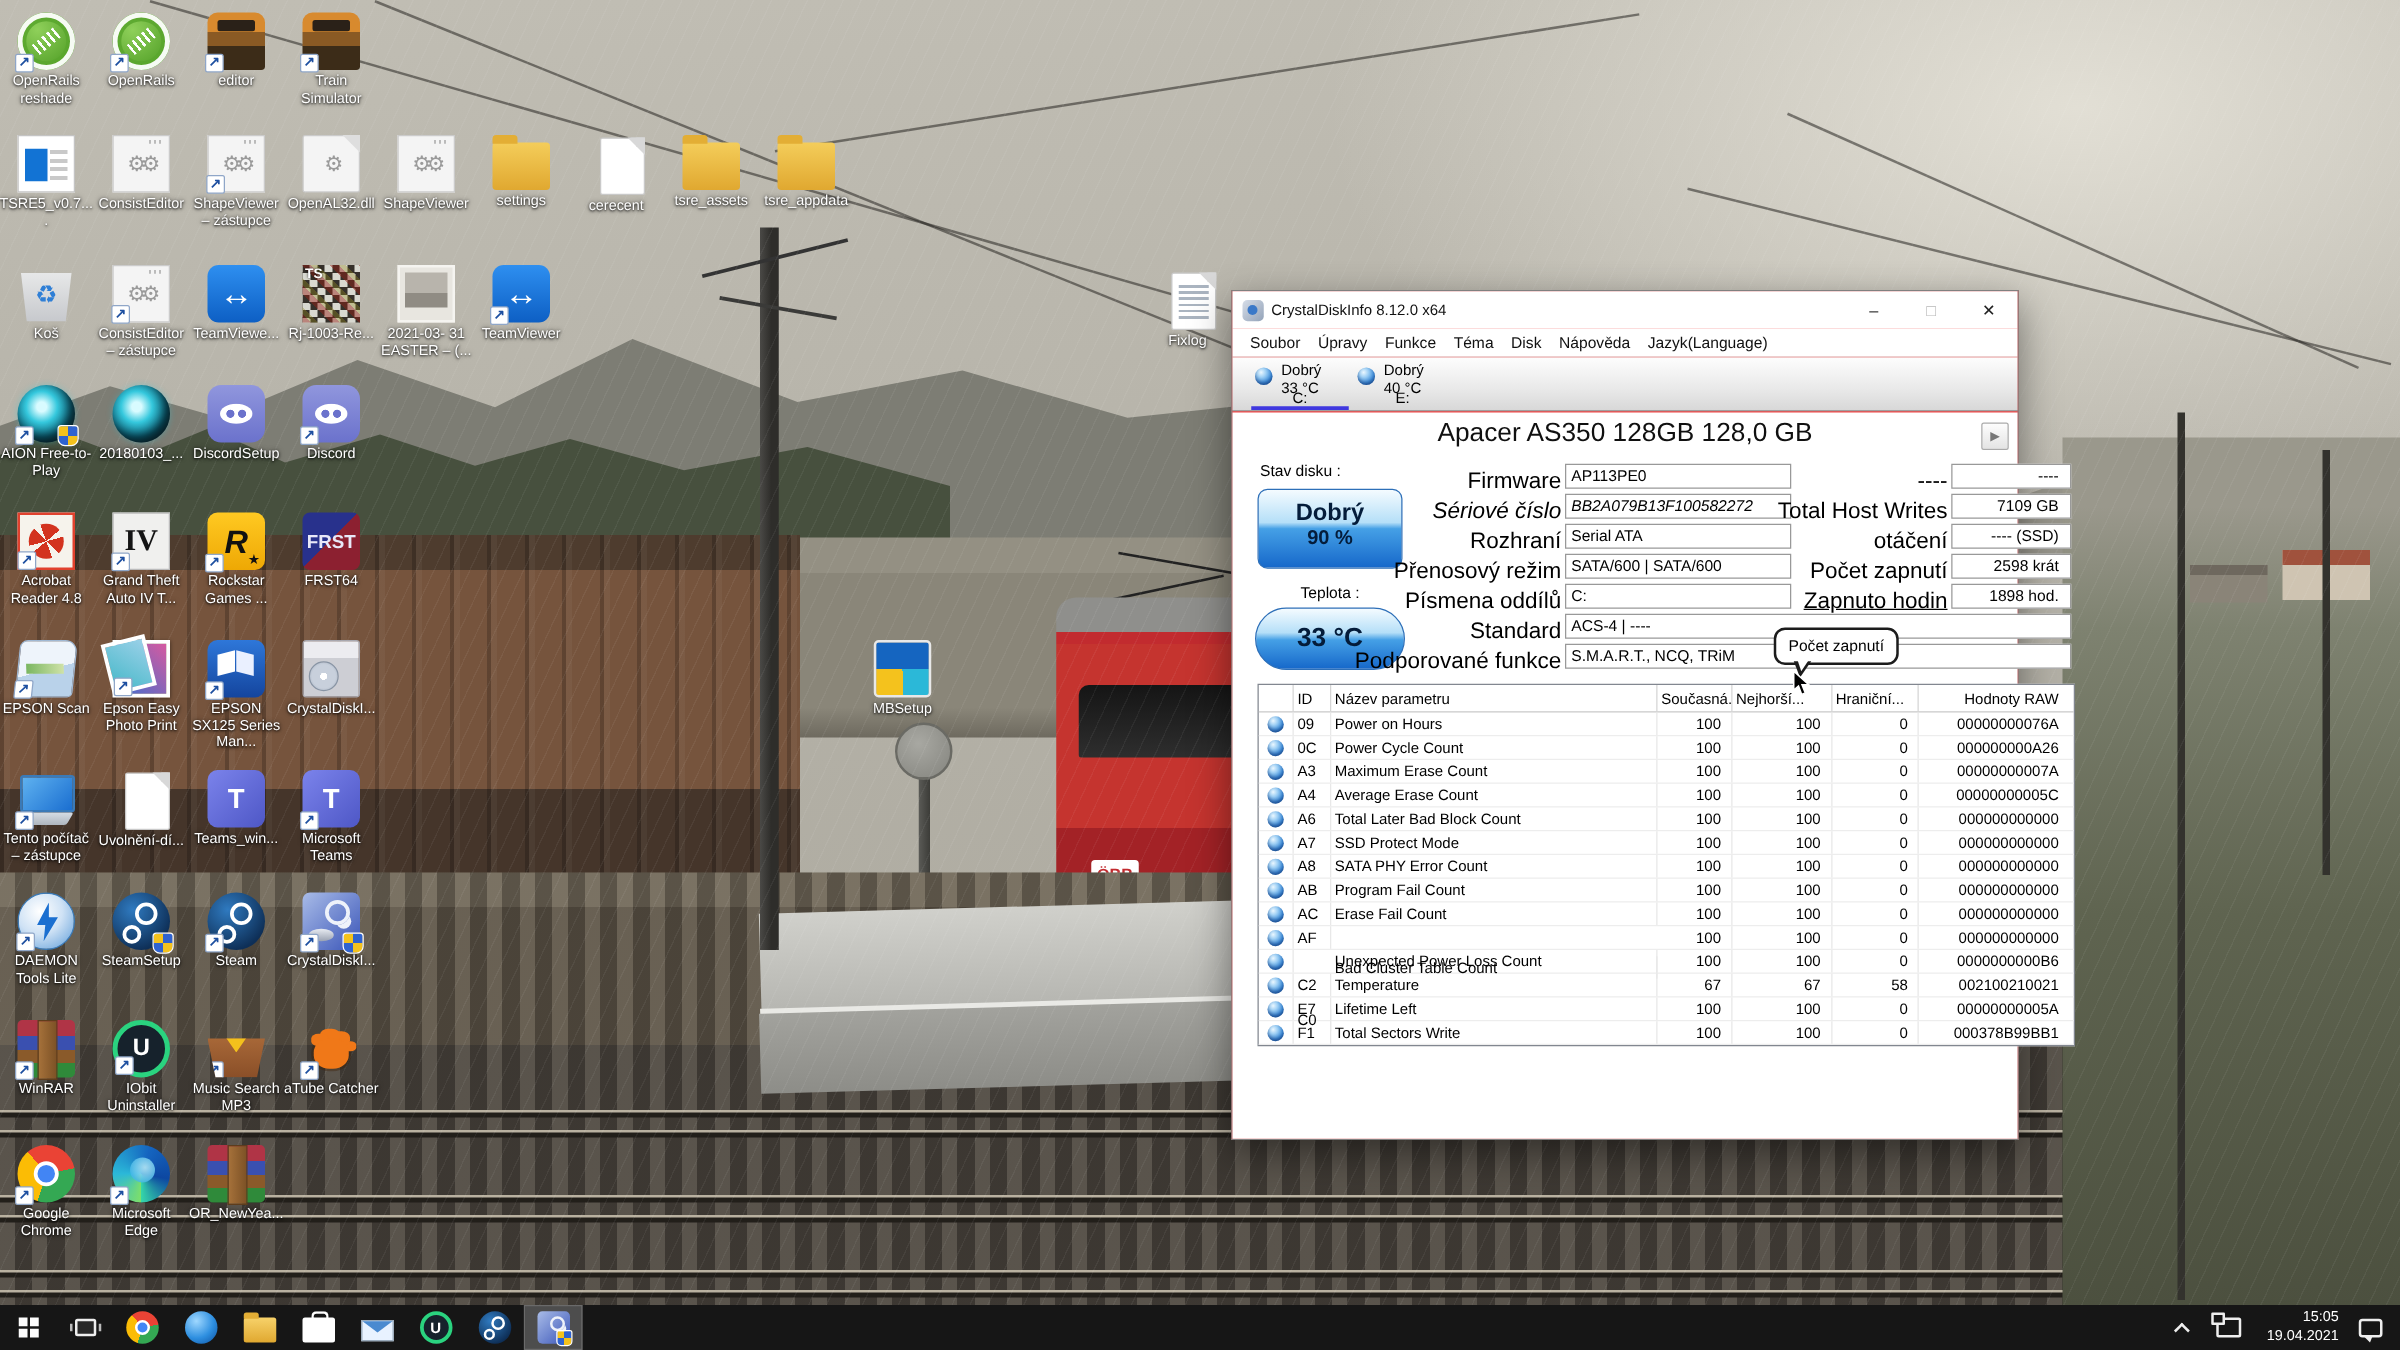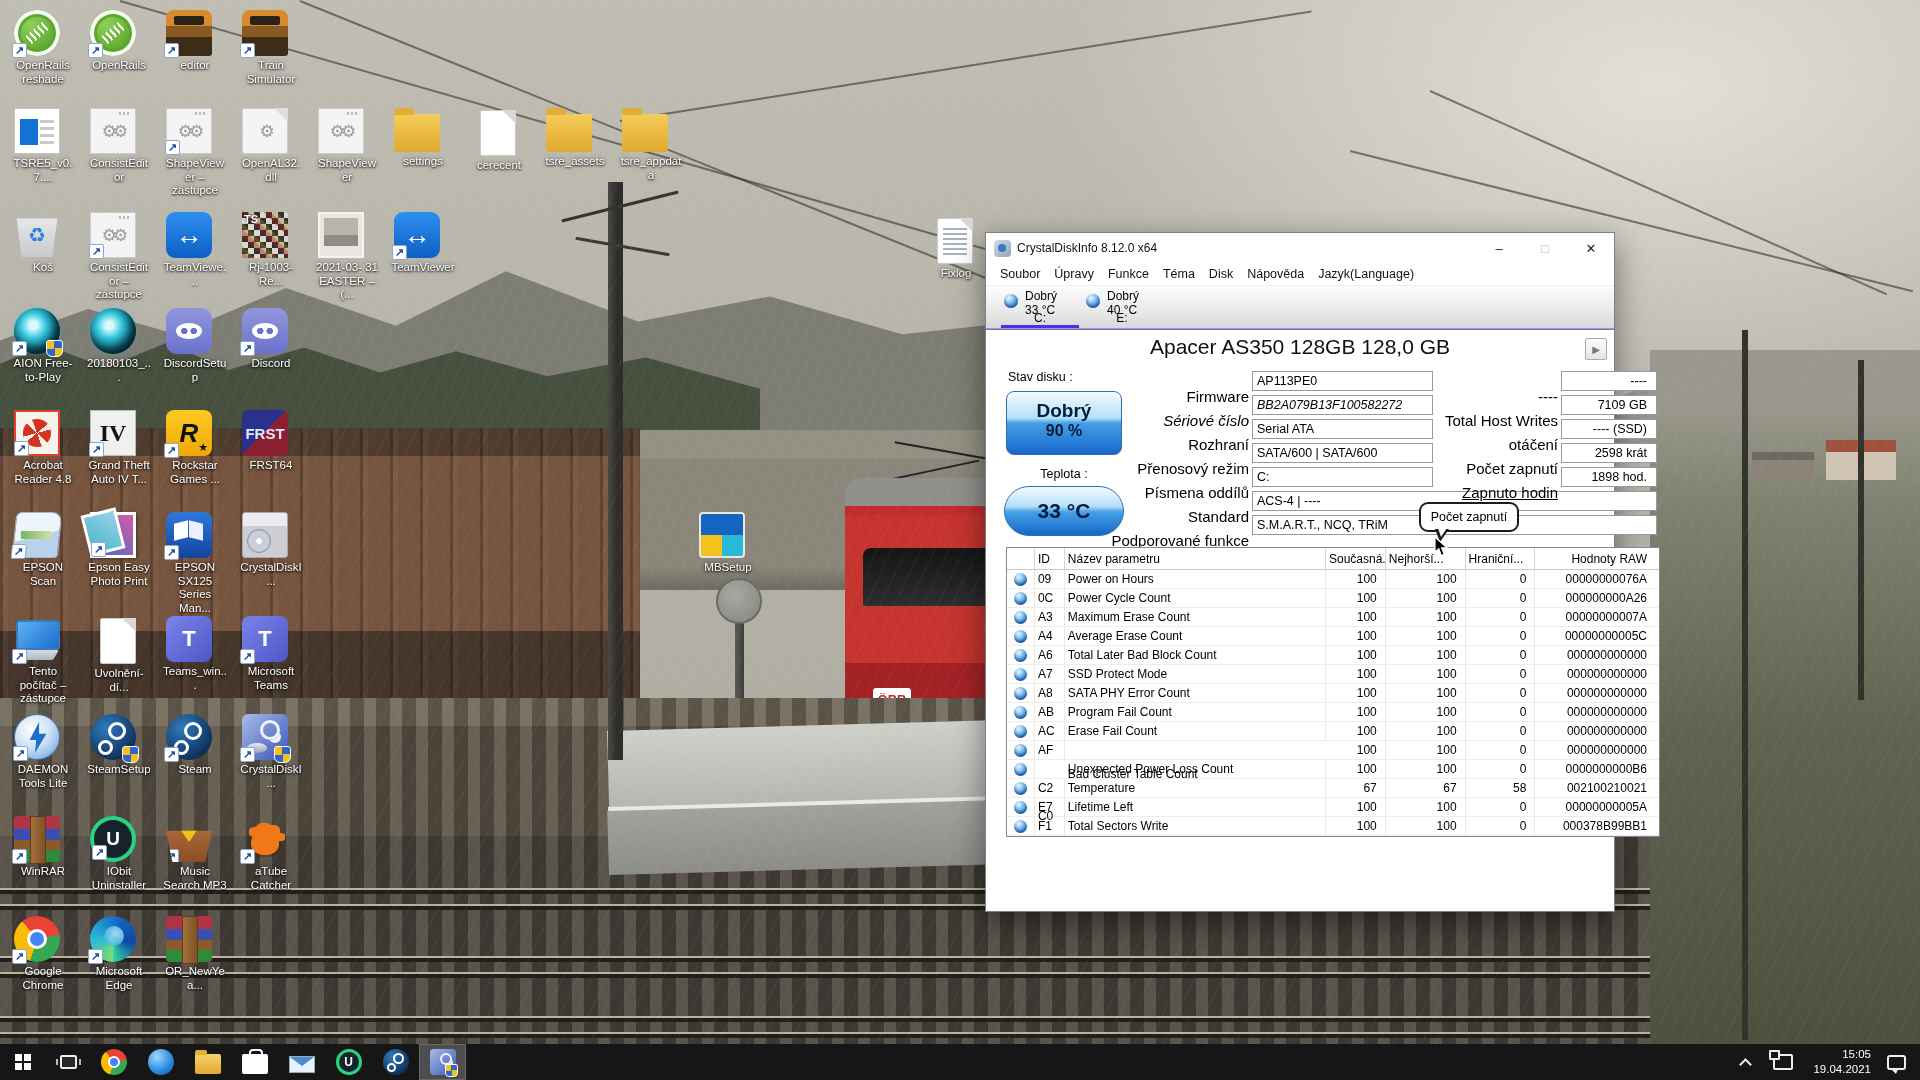--- a/index.html
+++ b/index.html
@@ -50,21 +50,21 @@
   .house1 { position:absolute; left:1826px; top:440px; width:70px; height:40px; background:#cfc4b2; border-top:12px solid #a0523d; z-index:6; }
   .house2 { position:absolute; left:1752px; top:452px; width:62px; height:30px; background:#8a8478; border-top:8px solid #6e685e; z-index:6; }
   .pole-r { position:absolute; width:6px; background:#33322d; z-index:6; }
   .rain { position:absolute; inset:0; z-index:8; pointer-events:none;
     background:repeating-linear-gradient(115deg, rgba(255,255,255,.05) 0 1px, rgba(255,255,255,0) 1px 13px); }
 
   
   #icons { position:absolute; inset:0; z-index:10; }
   .dicon { position:absolute; width:76px; text-align:center; cursor:default; }
   .dicon .lbl { margin-top:3px; font-size:11.5px; line-height:1.18; color:#fff;
-    text-shadow:0 1px 2px rgba(0,0,0,.95), 0 0 4px rgba(0,0,0,.6); word-wrap:break-word;padding-left:12px; }
+    text-shadow:0 1px 2px rgba(0,0,0,.95), 0 0 4px rgba(0,0,0,.6); word-wrap:break-word; }
   .ig { position:relative; width:46px; height:46px; margin:0 auto; }
   .ig .gl { position:absolute; inset:0; display:flex; align-items:center; justify-content:center; }
   .sc { position:absolute; left:-2px; bottom:-2px; width:15px; height:15px; background:#fff; border:1px solid #8fa6c8; border-radius:2px;
     color:#1d4fa0; font-size:11px; font-weight:bold; line-height:13px; text-align:center; z-index:2; }
   .sh { position:absolute; right:-3px; bottom:-3px; width:17px; height:17px; border:1px solid #fff; border-radius:3px 3px 6px 6px;
     background:conic-gradient(#2f63d0 0 25%, #f4c21d 0 50%, #2f63d0 0 75%, #f4c21d 0); z-index:2; }
 
   .ig-openrails { border-radius:50%; background:radial-gradient(circle at 35% 30%, #8fd05a, #5aa62e 70%); box-shadow:inset 0 0 0 4px rgba(255,255,255,.95), inset 0 0 0 7px rgba(90,166,46,.9); }
   .ig-openrails:after { content:""; position:absolute; left:12px; top:18px; width:22px; height:10px; transform:rotate(-40deg);
     background:repeating-linear-gradient(90deg,#fff 0 2px, transparent 2px 5px); }
@@ -141,21 +141,21 @@
   .ig-chrome { border-radius:50%; background:conic-gradient(from -40deg, #ea4335 0 33%, #34a853 33% 66%, #fbbc05 66% 100%); }
   .ig-chrome:after { content:""; position:absolute; left:13px; top:13px; width:14px; height:14px; border-radius:50%; background:#4285f4; border:3px solid #fff; }
   .ig-edge { border-radius:50%; background:conic-gradient(from 180deg, #7ddf6a, #2bb8d8 25%, #1565c0 55%, #0d47a1 78%, #35d6a9 100%); }
   .ig-edge:after { content:""; position:absolute; left:14px; top:10px; width:20px; height:20px; border-radius:50%; background:radial-gradient(circle at 60% 40%, #bfeff8, #49b8e8 70%); opacity:.85; }
   .ig-crystal { border-radius:6px; background:linear-gradient(135deg,#a9bce8,#3a55b8); }
   .ig-crystal:before { content:""; position:absolute; left:5px; bottom:7px; width:20px; height:10px; border-radius:50%; background:linear-gradient(#e8ecf2,#9aa2b2); }
   .ig-crystal:after { content:""; position:absolute; right:8px; top:6px; width:14px; height:14px; border:3px solid #eef2fa; border-radius:50%; box-shadow:5px 7px 0 -4px #eef2fa; }
   .ig-mbsetup { border-radius:4px; background:conic-gradient(#1565c0 0 25%, #2bb8d8 0 50%, #f4c21d 0 75%, #1565c0 0); border:2px solid #e8e8e8; }
 
   
-  #cdi { position:absolute; left:985px; top:232px; width:630px; height:680px; background:#8b5cf6; border:1px solid #808080;
+  #cdi { position:absolute; left:985px; top:232px; width:630px; height:680px; background:#ef4444; border:1px solid #808080;
     box-shadow:0 10px 30px rgba(0,0,0,.45); z-index:20; font-size:12px; color:#000; }
   .tbar { position:relative; height:30px; display:flex; align-items:center; background:#fff; }
   .appico { width:17px; height:17px; margin:0 6px 0 8px; border-radius:4px; background:linear-gradient(135deg,#d6dde8,#93a2b8); position:relative; }
   .appico:after { content:""; position:absolute; left:4px; top:4px; width:8px; height:8px; border-radius:50%; background:#3a78c8; }
   .ttext { font-size:12px; color:#111; }
   .wbtns { position:absolute; right:0; top:0; height:30px; display:flex; }
   .wbtn { width:46px; height:30px; display:flex; align-items:center; justify-content:center; font-size:13px; color:#222; }
   .wbtn.dis { color:#b8b8b8; }
   .mbar { height:22px; display:flex; align-items:center; padding-left:7px; background:#fff; }
   .mbar span { padding:0 7px; font-size:12.5px; color:#111; }
@@ -174,21 +174,21 @@
   .next-btn { position:absolute; right:7px; top:8px; width:22px; height:22px; background:linear-gradient(#fdfdfd,#e4e4e4); border:1px solid #aaa; border-radius:2px; color:#777; font-size:10px; display:flex; align-items:center; justify-content:center; }
   .status-lbl { position:absolute; left:22px; top:40px; font-size:12.5px; }
   .health { position:absolute; left:20px; top:61px; width:116px; height:64px; border-radius:8px; border:1px solid #2d6fb8;
     background:linear-gradient(180deg,#f4fbff 0%, #b5dff8 42%, #45a0e6 50%, #1668ca 100%); text-align:center; color:#041c3a; }
   .health .h1 { font-size:19px; font-weight:bold; margin-top:8px; }
   .health .h2 { font-size:16px; font-weight:bold; }
   .temp-lbl { position:absolute; left:20px; top:137px; width:116px; text-align:center; font-size:12.5px; }
   .temp-badge { position:absolute; left:18px; top:156px; width:120px; height:50px; border-radius:25px; border:1px solid #2d6fb8;
     background:linear-gradient(180deg,#f4fbff 0%, #b5dff8 40%, #45a0e6 52%, #1668ca 100%); text-align:center; line-height:48px; font-size:21px; font-weight:bold; color:#041c3a; }
   .frow { position:absolute; height:20px; }
-  .frow .flbl { position:absolute; top:17px; font-size:15px; white-space:nowrap;text-align:right; }
+  .frow .flbl { position:absolute; top:3px; font-size:18px; white-space:nowrap;text-align:right; }
   .fbox { position:absolute; height:20px; border:1px solid #999; background:#fff; font-size:12.5px; line-height:18px; padding:0 4px; white-space:nowrap; overflow:hidden; }
   .fbox.num { text-align:right; padding-right:9px; }
   
   #smart { position:absolute; left:20px; top:217px; width:654px; border:1px solid #828790; background:#fff; }
   .srow { display:flex; height:19px; border-bottom:1px solid #ededed; }
   .srow.head { height:22px; border-bottom:1px solid #c9c9c9; }
   .scell { height:100%; border-right:1px solid #e8e8e8; font-size:12px; line-height:19px; padding:0 3px; white-space:nowrap; overflow:hidden; }
   .head .scell { border-right:1px solid #d5d5d5; line-height:22px; color:#000; }
   .scell:last-child { border-right:none; }
   .scell.r { text-align:right; padding-right:8px; }

